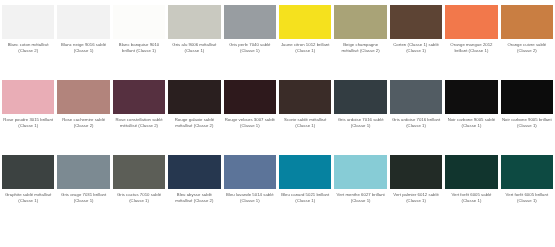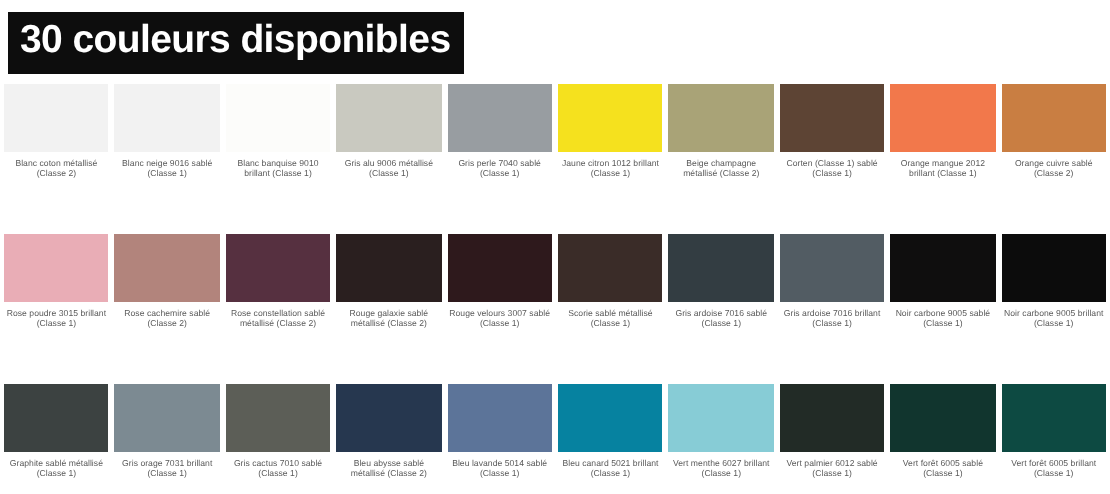--- a/index.html
+++ b/index.html
@@ -73,21 +73,20 @@
     word-wrap: break-word;
     overflow-wrap: break-word;
     letter-spacing: 0.02px;
   }
 </style>
 </head>
 <body>
 
 <div id="palette-page">
 
-  <div class="title-banner">30 couleurs disponibles</div>
 
   <div class="rows-wrap">
 
     <div class="swatch-row">
         <div class="swatch-cell">
           <div class="swatch-chip" style="background-color: rgb(242, 242, 242);"></div>
           <div class="swatch-label">Blanc coton métallisé (Classe 2)</div>
         </div>
         <div class="swatch-cell">
           <div class="swatch-chip" style="background-color: rgb(242, 242, 242);"></div>

